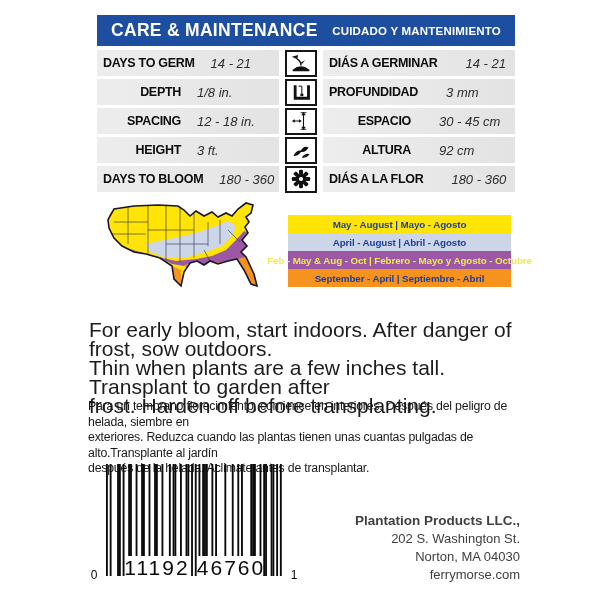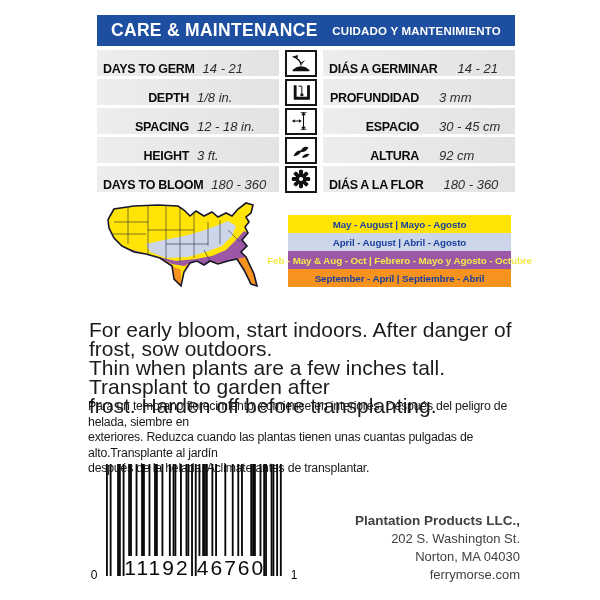--- a/index.html
+++ b/index.html
@@ -6,27 +6,27 @@
   .packet{position:relative;width:600px;height:600px;background:#fff;overflow:hidden;
           font-family:"Liberation Sans",sans-serif;color:#111;}
   
   .hdr{position:absolute;left:97px;top:15px;width:418px;height:31px;background:#1d4e9f;
        display:flex;align-items:center;justify-content:space-between;padding:12px 14px;box-sizing:border-box;}
   .hdr .en{color:#fff;font-weight:bold;font-size:17.5px;letter-spacing:.3px;}
   .hdr .es{color:#fff;font-weight:bold;font-size:11.5px;letter-spacing:.2px;}
   
   .spec{position:absolute;left:97px;top:50px;width:418px;}
   .srow{display:flex;height:26px;margin-bottom:3px;}
-  .cell{background:linear-gradient(to right,#ededed,#e3e3e3);display:flex;align-items:flex-end;box-sizing:border-box;}
+  .cell{background:linear-gradient(to right,#ededed,#e3e3e3);display:flex;align-items:center;box-sizing:border-box;}
   .cell.l{width:182px;justify-content:flex-start;padding:0 4px 0 6px;}
   .cell.r{width:192px;justify-content:flex-start;padding:0 4px 0 6px;gap:12px;}
   .icell{width:44px;background:#fff;display:flex;align-items:center;justify-content:center;}
   .ibox{width:28px;height:23px;background:#fff;border:2px solid #161616;display:flex;align-items:center;justify-content:center;}
   .lbl{flex:1;text-align:right;font-weight:bold;font-size:12.5px;letter-spacing:-.3px;color:#0b0b0b;white-space:nowrap;}
-  .val{width:78px;text-align:left;font-style:italic;font-size:13px;color:#2d2d2d;padding-left:8px;white-space:nowrap;}
+  .val{width:78px;text-align:left;font-style:italic;font-size:13px;color:#2d2d2d;padding-left:16px;white-space:nowrap;}
   .cell.r .val{width:72px;}
   
   .map{position:absolute;left:100px;top:200px;}
   .legend{position:absolute;left:288px;top:215px;width:223px;}
   .lrow{height:18px;display:flex;align-items:center;justify-content:center;
         font-size:9.8px;font-weight:bold;letter-spacing:-.1px;white-space:nowrap;}
   
   .para-en{position:absolute;left:89px;top:320px;width:440px;font-size:21px;line-height:19px;
            color:#1c1c1c;white-space:pre-line;}
   .para-es{position:absolute;left:88px;top:399px;width:440px;font-size:12.3px;line-height:15.5px;

